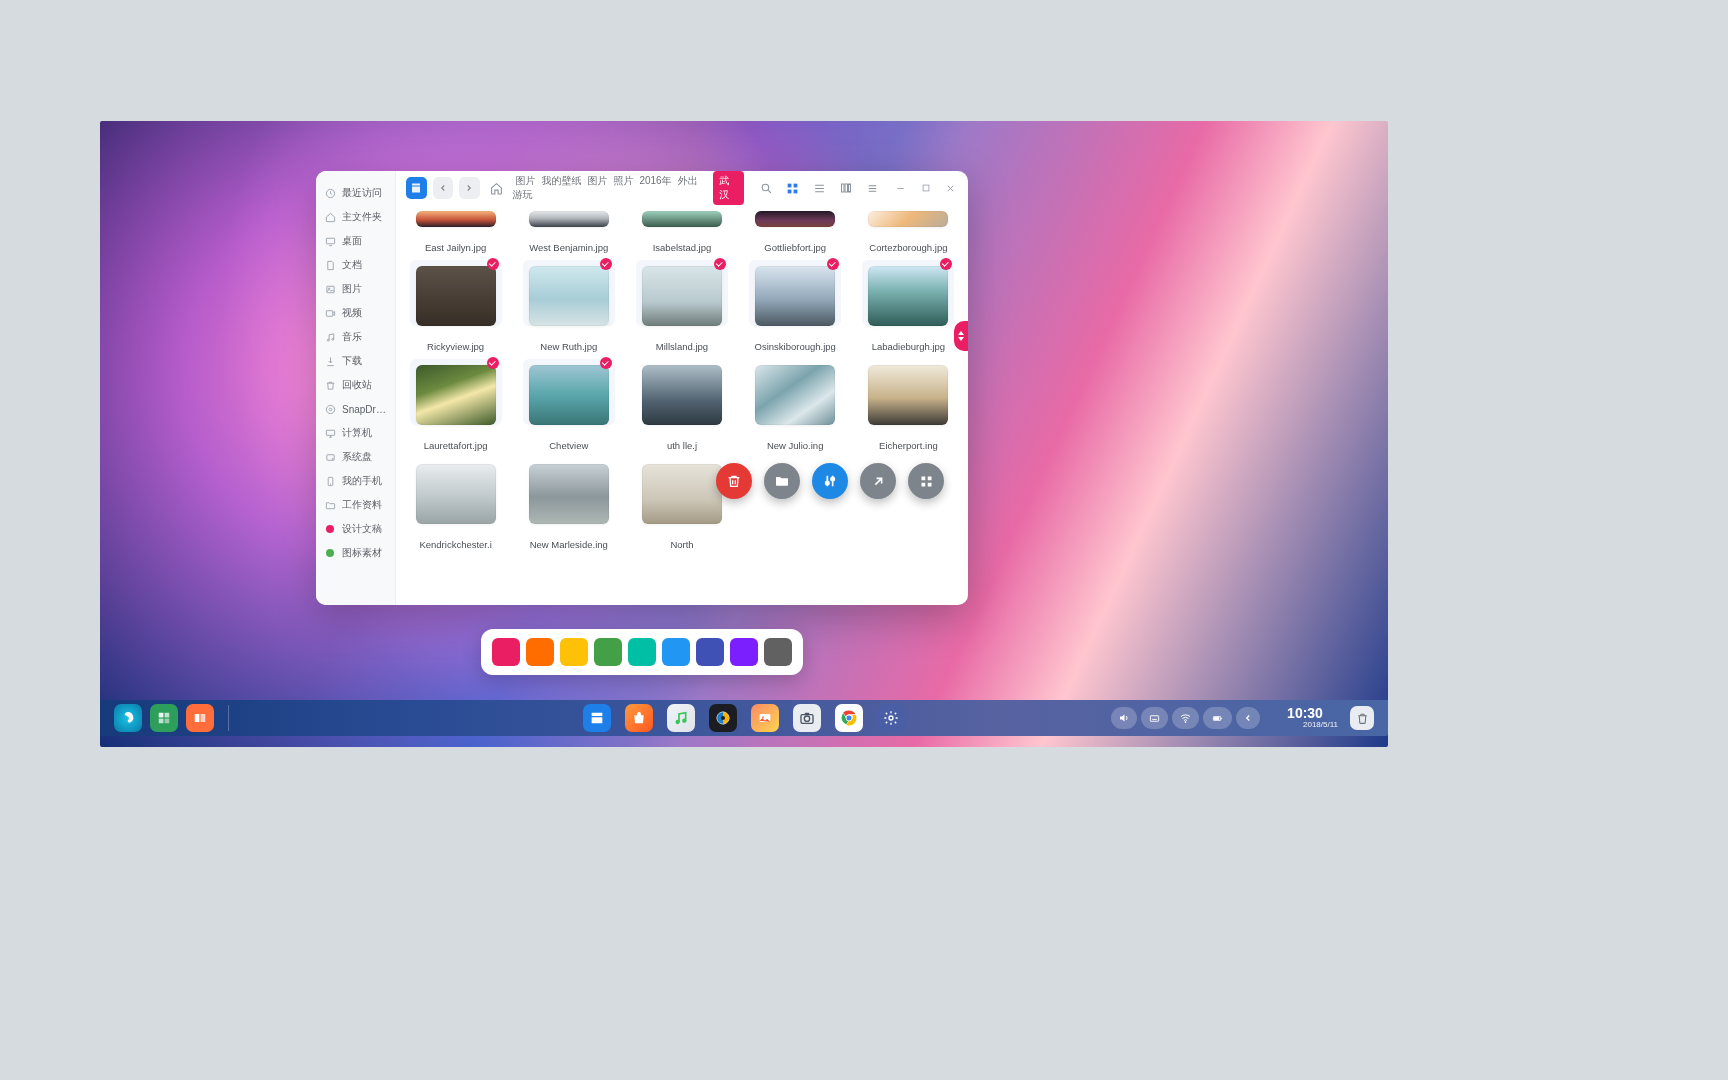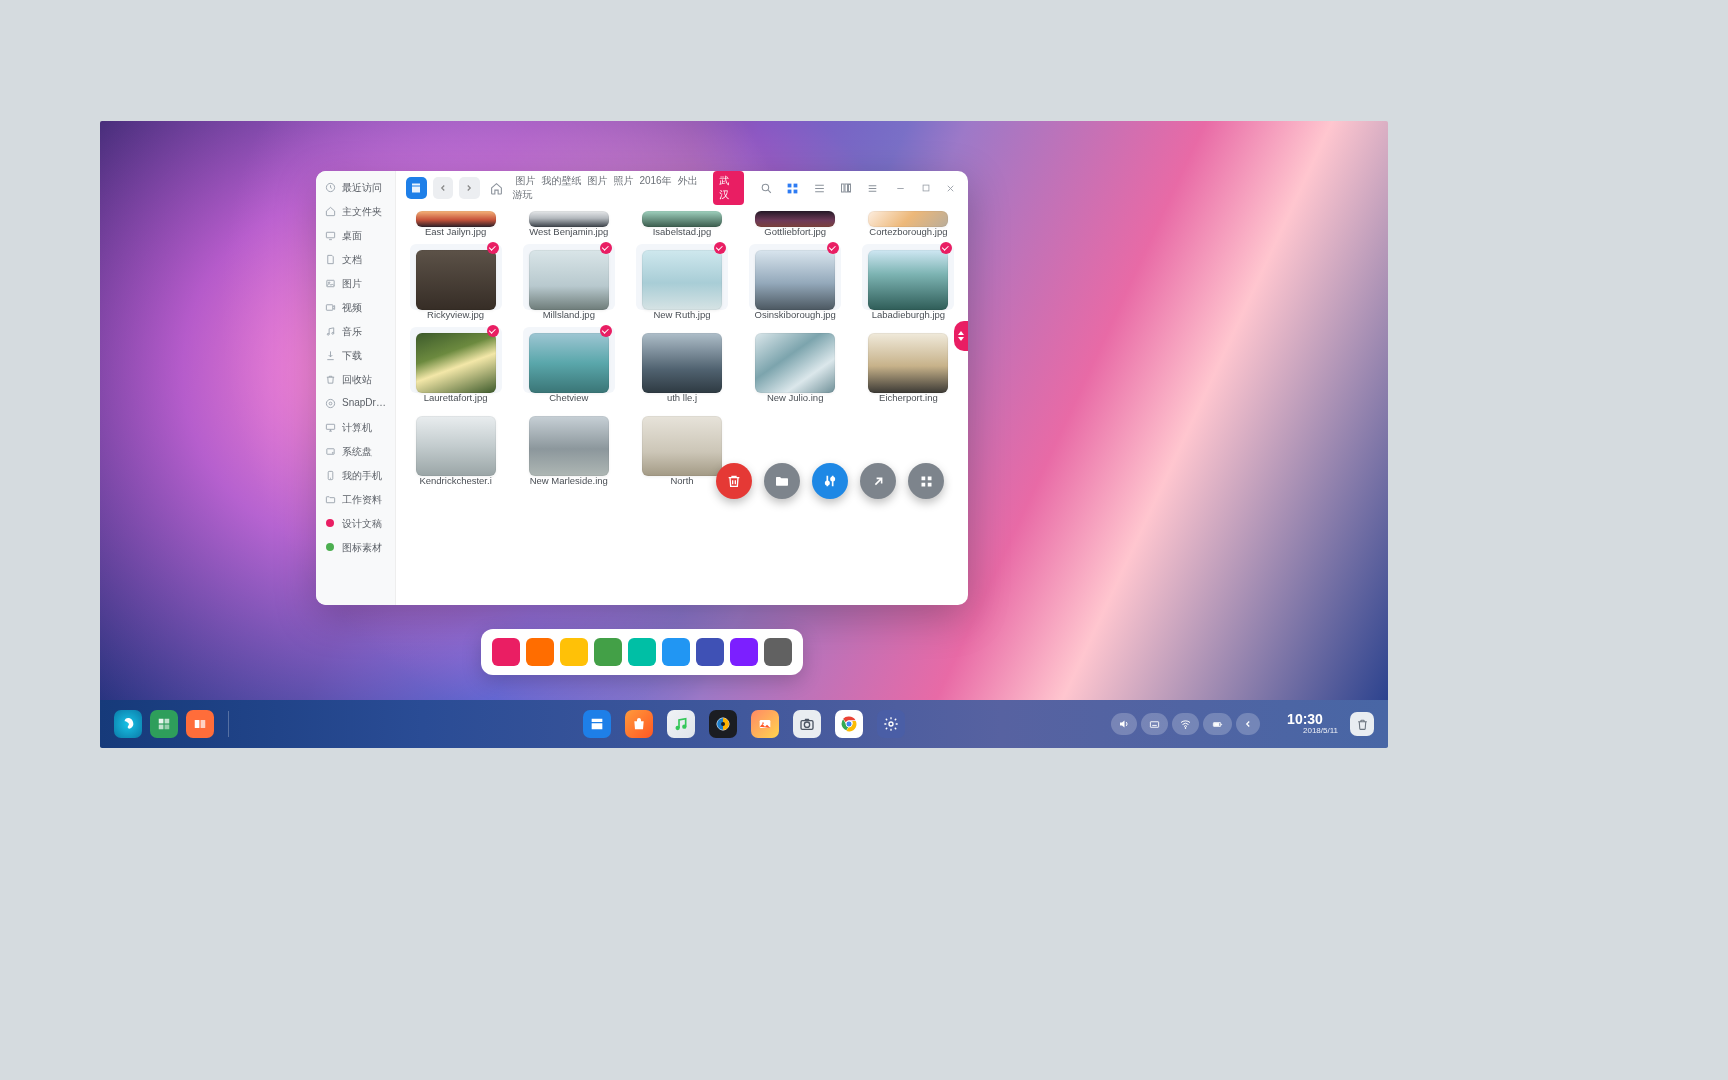--- a/index.html
+++ b/index.html
@@ -17,21 +17,21 @@
     linear-gradient(115deg, #0c1a53 0%, #123a89 30%, #2458c3 42%, #9d79c8 55%, #e86aa6 70%, #ffc6cf 78%, #1e3a8a 100%);
   background-blend-mode: screen, lighten, normal;
   border-radius: 2px;
 }
 .window {
   position: absolute; left: 316px; top: 171px; width: 652px; height: 434px;
   background: #fff; border-radius: 10px; box-shadow: 0 12px 40px rgba(0,0,0,.25);
   display: grid; grid-template-columns: 80px 1fr; overflow: hidden;
 }
 .sidebar { background: #f8f9fa; border-right: 1px solid #eee; overflow: hidden; padding-top: 10px;}
-.sb-item { display: flex; gap: 6px; height: 24px; padding: 0 8px; color: #5a5f66; cursor: pointer;}
+.sb-item { display: flex; align-items: center; gap: 6px; height: 24px; padding: 0 8px; color: #5a5f66; cursor: pointer;}
 .sb-ico { width: 12px; height: 12px; flex: none; display: inline-flex; align-items: center; justify-content: center; color: #9aa3ad; }
 .sb-item.pink .sb-ico { color: #e91e63; }
 .sb-item.green .sb-ico { color: #4caf50; }
 .sb-label { font-size: 10px; white-space: nowrap; overflow: hidden; text-overflow: ellipsis; }
 
 .main { display: grid; grid-template-rows: 34px 1fr 20px; }
 .toolbar { display: flex; align-items: center; padding: 0 10px; gap: 6px; }
 .nav-btn { width: 22px; height: 22px; border-radius: 5px; background: #eceef1; display: flex; align-items: center; justify-content: center; color: #888; cursor: pointer; }
 .tb-ico { width: 22px; height: 22px; display: flex; align-items: center; justify-content: center; color: #8b929b; cursor: pointer; border-radius: 5px;}
 .crumb { font-size: 10px; color: #6b7077; padding: 0 3px; cursor: pointer; }
@@ -39,21 +39,21 @@
 .tb-spacer { flex: 1; }
 .view-ico.active { color: #2d7bf3; }
 .win-ctl { width: 16px; height: 16px; display: flex; align-items: center; justify-content: center; color: #9aa0a8; cursor: pointer; margin-left: 4px;}
 
 .grid-wrap { position: relative; overflow: hidden; }
 .grid { padding: 0 8px; display: grid; grid-template-columns: repeat(5,1fr); gap: 6px 10px; }
 .tile { position: relative; display: flex; flex-direction: column; align-items: center; }
 .thumb { width: 80px; height: 60px; border-radius: 6px; background: #cfd5da; box-shadow: 0 0 0 1px rgba(0,0,0,.04) inset, 0 1px 3px rgba(0,0,0,.06); }
 .tile.partial .thumb { height: 16px; }
 .tile.bottom .thumb { height: 60px; }
-.fname { font-size: 9.5px; color: #4a4f55; margin-top: 0; text-align: left; line-height: 1.15; max-width: 100px; }
+.fname { font-size: 9.5px; color: #4a4f55; margin-top: 16px; text-align: left; line-height: 1.15; max-width: 100px; }
 .sel-mark { position: absolute; top: -2px; right: 8px; width: 12px; height: 12px; border-radius: 50%; background: #e91e63; display: none; align-items: center; justify-content: center; }
 .sel-mark::after { content: ""; width: 5px; height: 3px; border-left: 1.5px solid #fff; border-bottom: 1.5px solid #fff; transform: rotate(-45deg) translate(0,-1px); }
 .tile.selected .sel-mark { display: flex; }
 .tile.selected .thumb-wrap { background: #f3f6fa; }
 .thumb-wrap { padding: 6px 6px 0 6px; border-radius: 6px; }
 .grid-handle { position: absolute; right: 0; top: 116px; width: 14px; height: 30px; background: #e91e63; border-radius: 10px 0 0 10px; display:flex; flex-direction:column; align-items:center; justify-content:center; gap:2px;}
 .grid-handle::before,
 .grid-handle::after { content:""; width:0; height:0; border-left:3px solid transparent; border-right:3px solid transparent; }
 .grid-handle::before { border-bottom:4px solid #fff; }
 .grid-handle::after  { border-top:4px solid #fff; }
@@ -65,21 +65,21 @@
 
 .float-actions { position: absolute; left: 716px; top: 463px; display: flex; gap: 12px; z-index: 5;}
 .fab { width: 36px; height: 36px; border-radius: 50%; display: flex; align-items: center; justify-content: center; color: #fff; box-shadow: 0 4px 10px rgba(0,0,0,.25); cursor: pointer;}
 .fab.red { background: #e53935; }
 .fab.gray { background: #7d848c; }
 .fab.blue { background: #1e88e5; }
 
 .palette { position: absolute; left: 481px; top: 629px; width: 322px; height: 46px; background: #fff; border-radius: 12px; box-shadow: 0 6px 20px rgba(0,0,0,.2); display: flex; align-items: center; justify-content: center; gap: 6px; padding: 0 10px;}
 .swatch { width: 28px; height: 28px; border-radius: 6px; cursor: pointer; }
 
-.taskbar { position: absolute; left: 100px; top: 700px; width: 1288px; height: 48px; border-radius: 0 0 2px 2px;
+.taskbar { position: absolute; left: 100px; top: 700px; width: 1288px; height: 36px; border-radius: 0 0 2px 2px;
   background: linear-gradient(90deg,#163a7a 0%, #2a4c95 25%, #41589c 50%, #5762a1 70%, #4866a5 100%);
   display: flex; align-items: center; padding: 0 14px; gap: 10px;}
 .dock { position: absolute; left: 50%; transform: translateX(-50%); display: flex; gap: 14px;}
 .t-icon { width: 28px; height: 28px; border-radius: 7px; display: flex; align-items: center; justify-content: center; cursor: pointer;}
 .launcher-group { display: flex; gap: 8px; align-items: center; }
 .tray-group { margin-left: auto; display: flex; align-items: center; gap: 4px; }
 .tray-pill { height: 22px; padding: 0 7px; border-radius: 11px; background: rgba(255,255,255,.22); display: flex; align-items: center; justify-content: center; color: #fff; cursor:pointer; font-size:10px; }
 .clock { color: #fff; text-align: center; line-height: 1.05; margin: 0 8px;}
 .clock .t { font-size: 14px; font-weight: 600;}
 .clock .d { font-size: 8px; opacity: .9; margin-left: 31px;}
@@ -356,30 +356,30 @@
           </div>
           <div class="tile selected">
             <div class="thumb-wrap">
               <div class="thumb abandoned"></div>
             </div>
             <div class="fname">Rickyview.jpg</div>
             <span class="sel-mark"></span>
           </div>
           <div class="tile selected">
             <div class="thumb-wrap">
+              <div class="thumb beach-chair"></div>
+            </div>
+            <div class="fname">New Ruth.jpg</div>
+            <span class="sel-mark"></span>
+          </div>
+          <div class="tile selected">
+            <div class="thumb-wrap">
               <div class="thumb shell"></div>
             </div>
             <div class="fname">Millsland.jpg</div>
-            <span class="sel-mark"></span>
-          </div>
-          <div class="tile selected">
-            <div class="thumb-wrap">
-              <div class="thumb beach-chair"></div>
-            </div>
-            <div class="fname">New Ruth.jpg</div>
             <span class="sel-mark"></span>
           </div>
           <div class="tile selected">
             <div class="thumb-wrap">
               <div class="thumb cliff"></div>
             </div>
             <div class="fname">Osinskiborough.jpg</div>
             <span class="sel-mark"></span>
           </div>
           <div class="tile selected">

